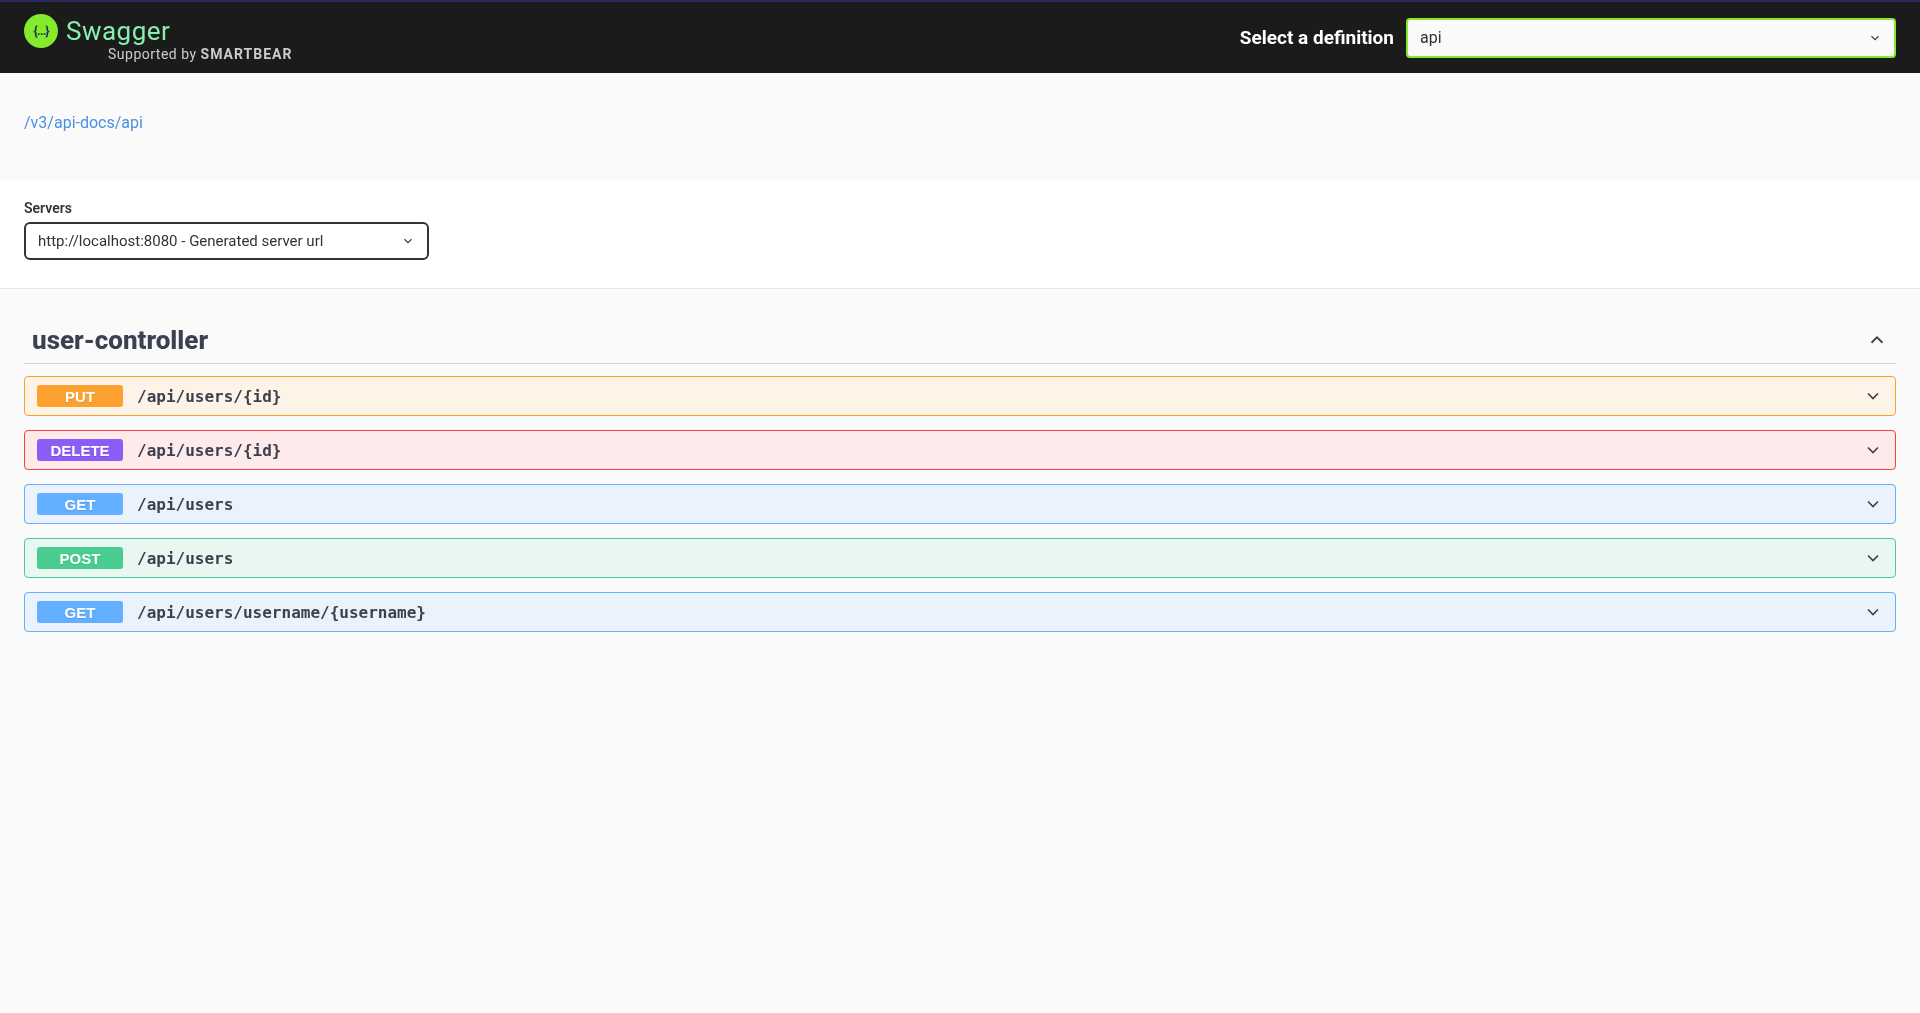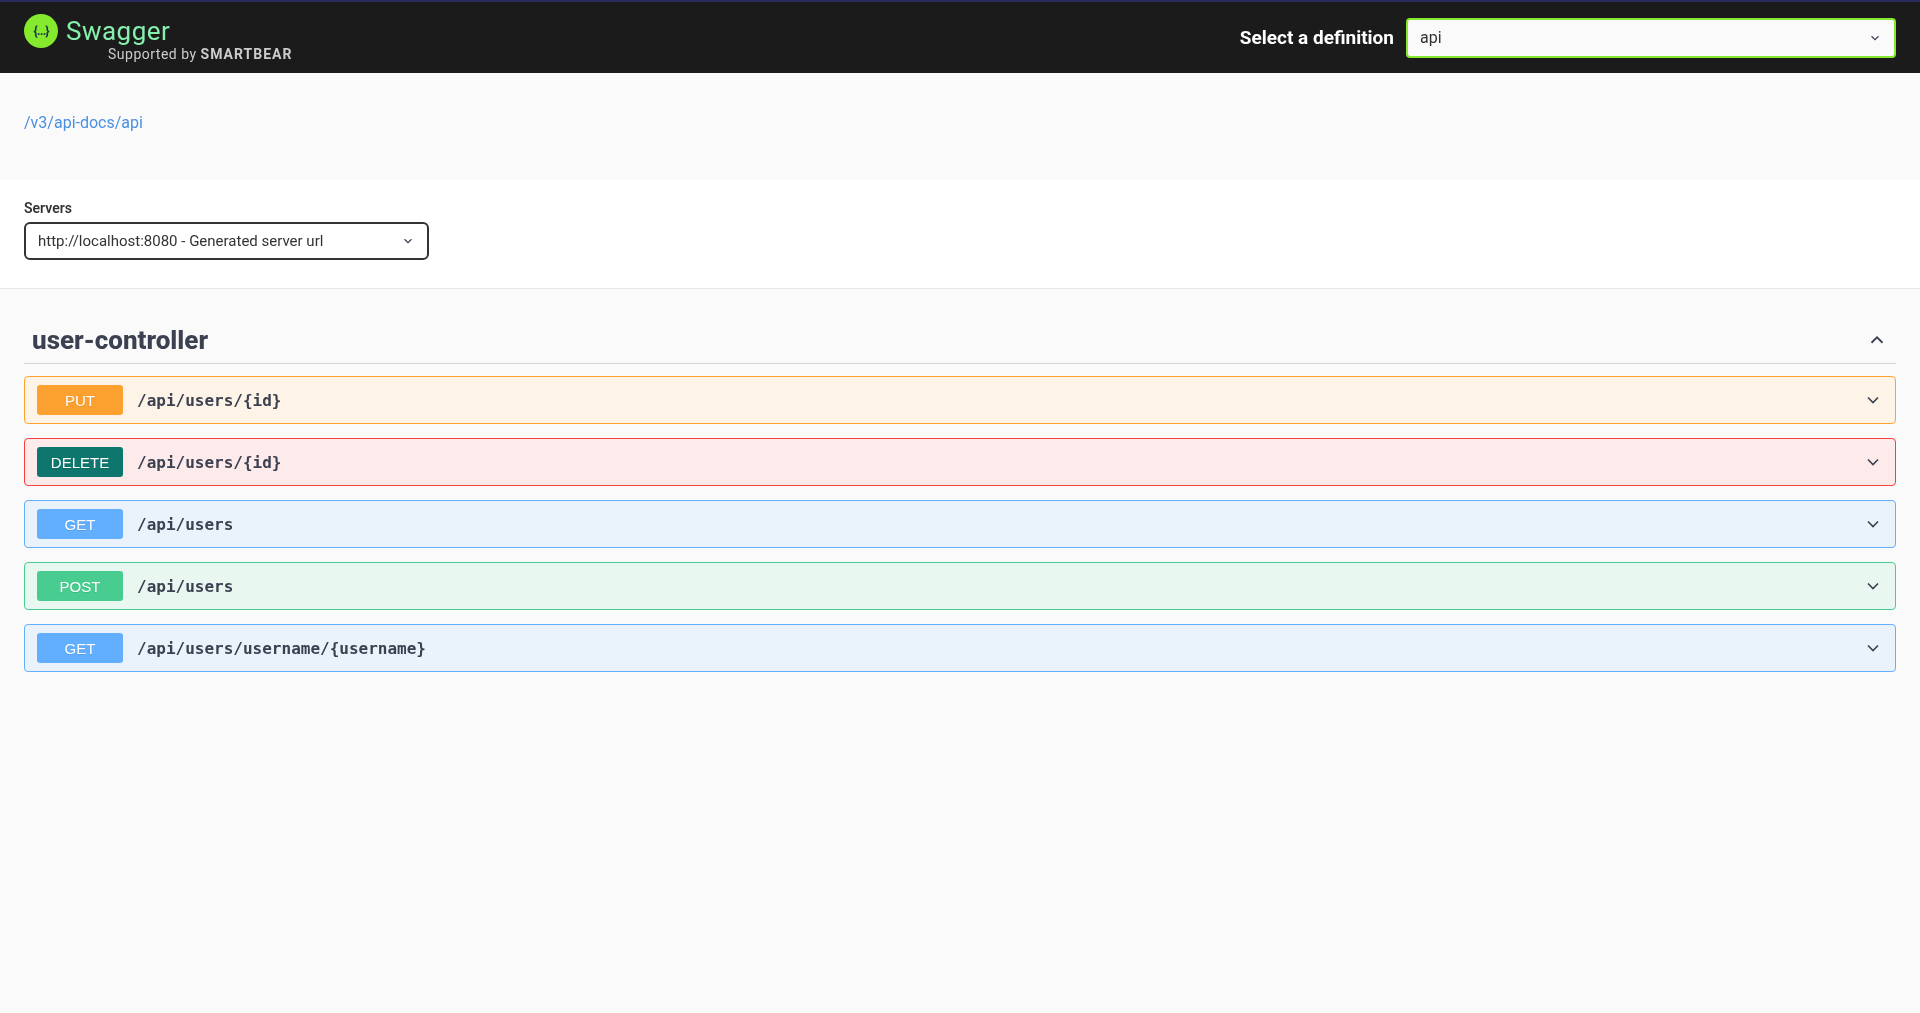--- a/index.html
+++ b/index.html
@@ -156,47 +156,47 @@
   justify-content: space-between;
   cursor: pointer;
 }
 .op-left {
   display: flex;
   align-items: center;
   gap: 14px;
 }
 .op-method {
   font-family: sans-serif;
-  font-weight: 400;
+  font-weight: 700;
   font-size: 15px;
   color: #fff;
   border-radius: 3px;
   width: 86px;
-  height: 30px;
+  height: 22px;
   display: flex;
   align-items: center;
   justify-content: center;
   text-shadow: 0 1px 0 rgba(0,0,0,0.1);
 }
 .op-path {
   font-family: "Menlo", "Consolas", monospace;
   font-size: 16px;
   font-weight: 700;
   color: #3b4151;
 }
 .op-put {
   border: 1px solid #fca130;
   background: #fdf3e7;
 }
 .op-put .op-method { background: #fca130; }
 .op-delete {
   border: 1px solid #f93e3e;
   background: #fdeaea;
 }
-.op-delete .op-method { background: #0f766e; text-align: center; }
+.op-delete .op-method { background: #8b5cf6; text-align: center; }
 .op-get {
   border: 1px solid #61affe;
   background: #eaf3fb;
 }
 .op-get .op-method { background: #61affe; }
 .op-post {
   border: 1px solid #49cc90;
   background: #e9f7f1;
 }
 .op-post .op-method { background: #49cc90; }

